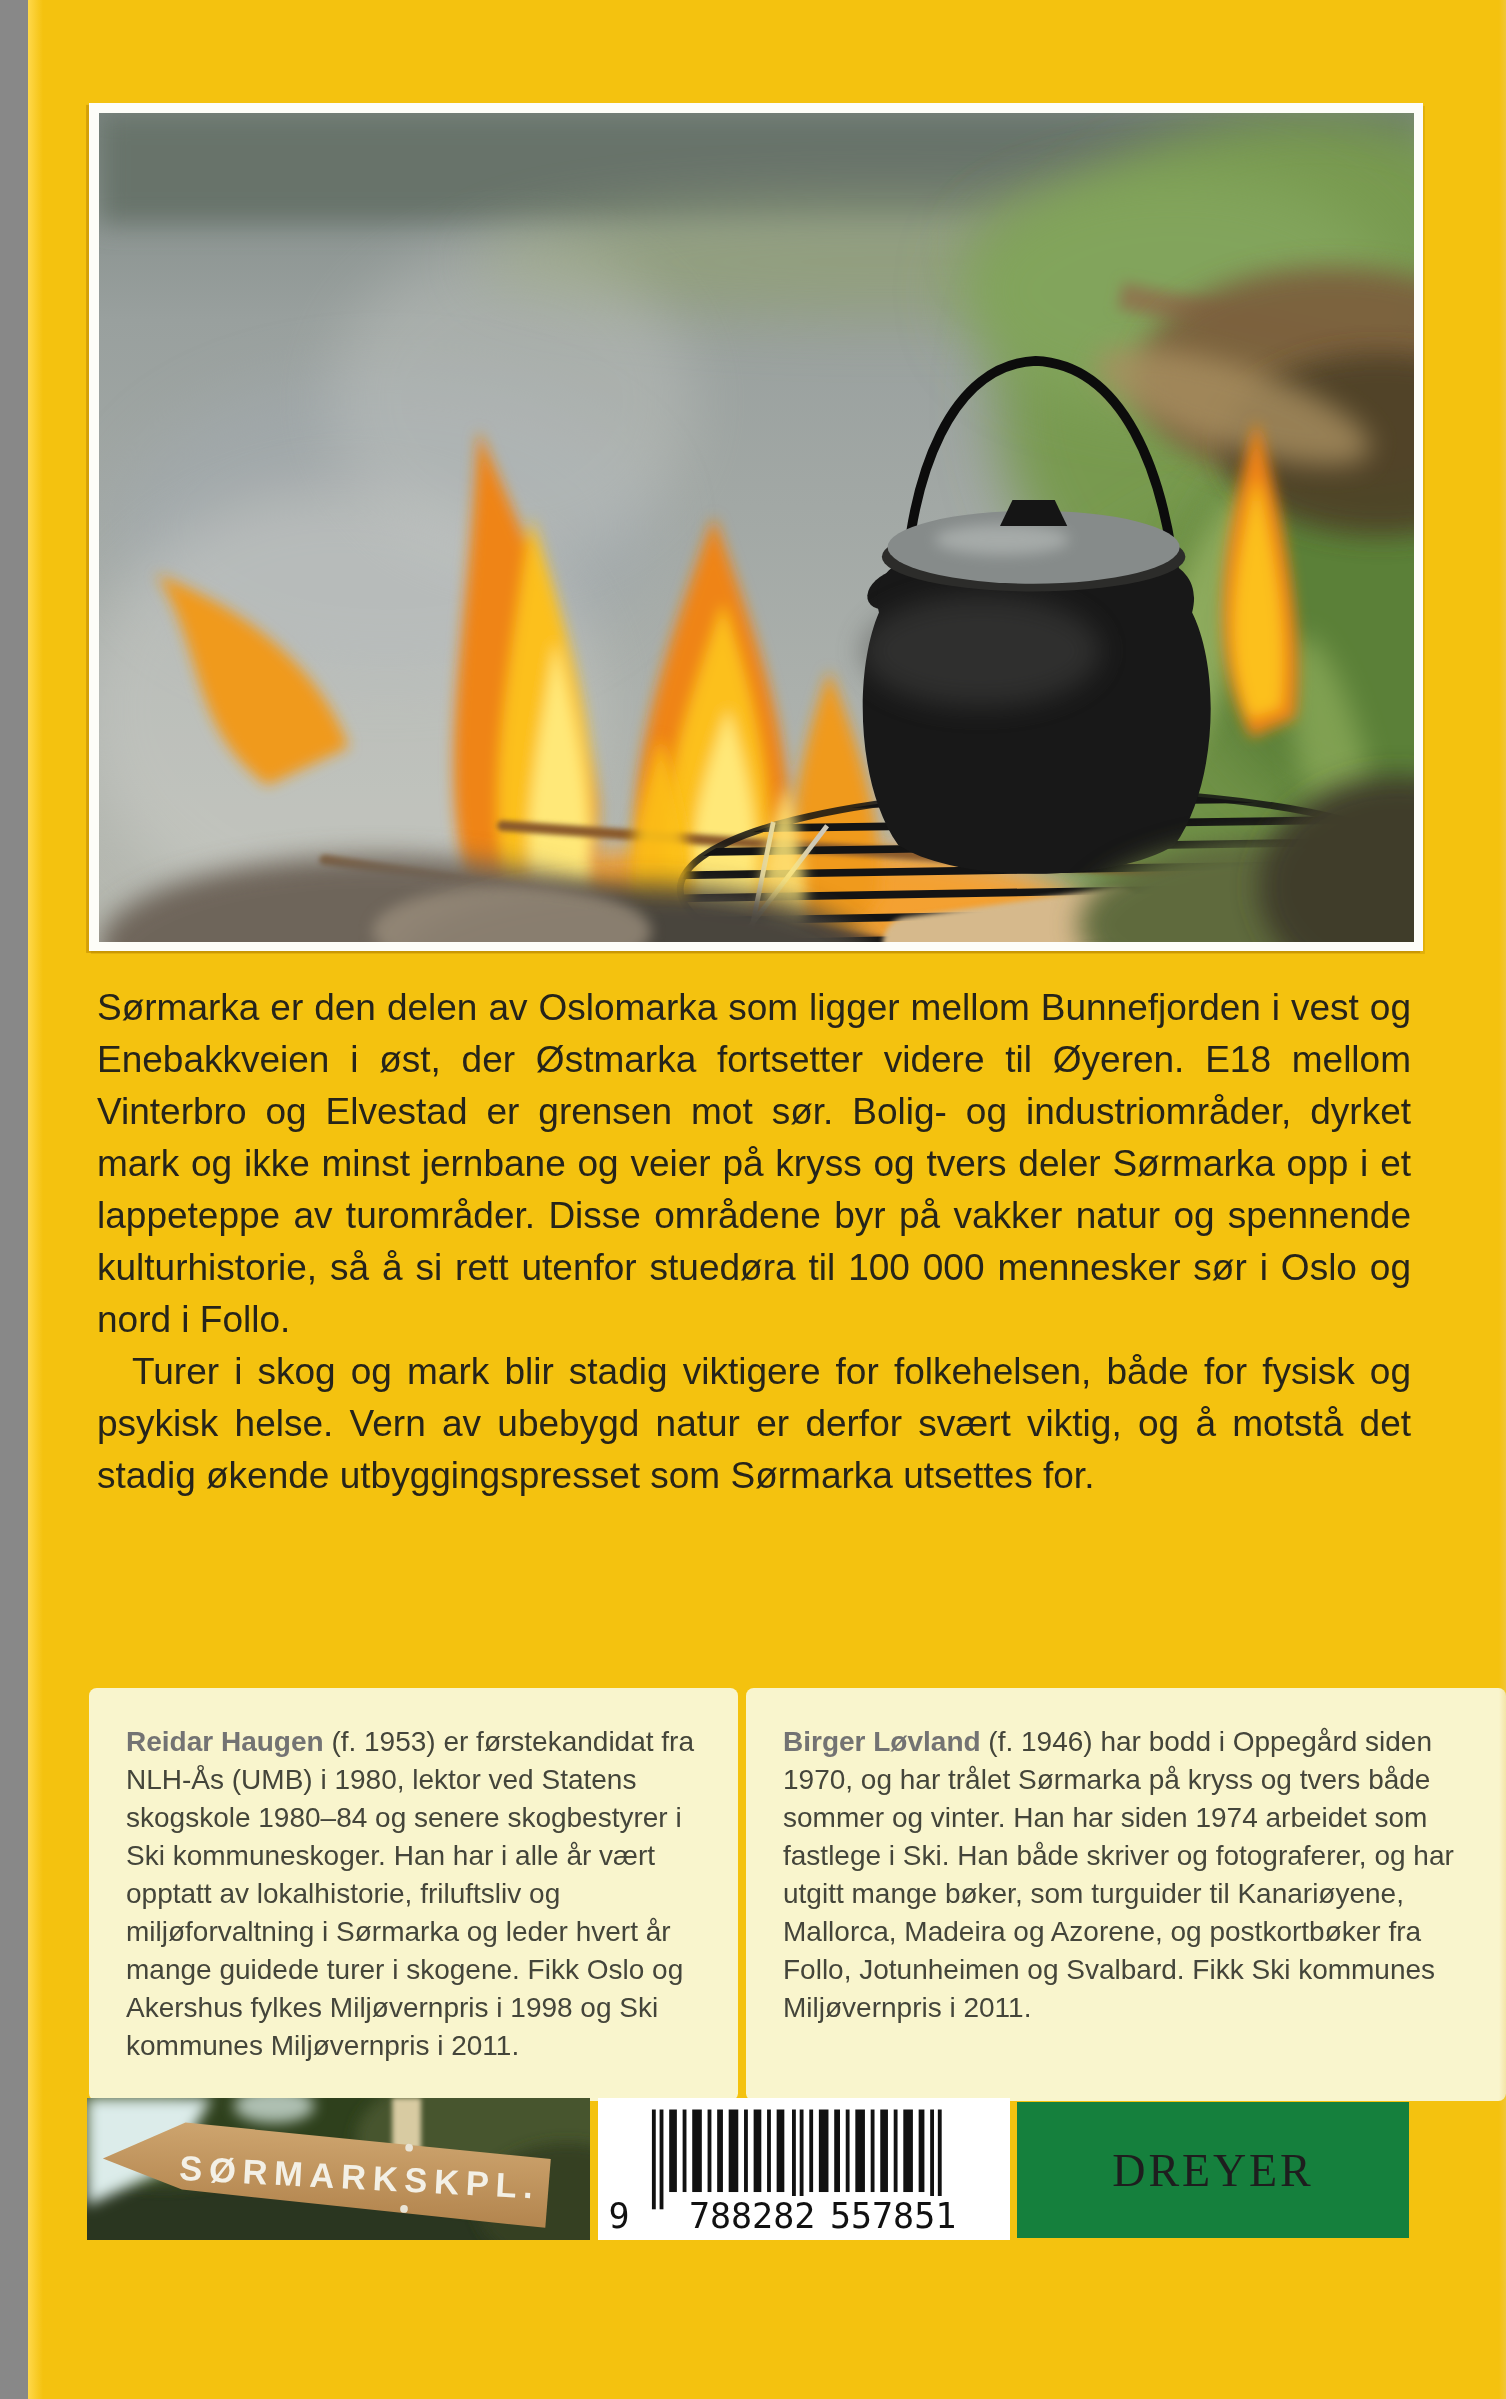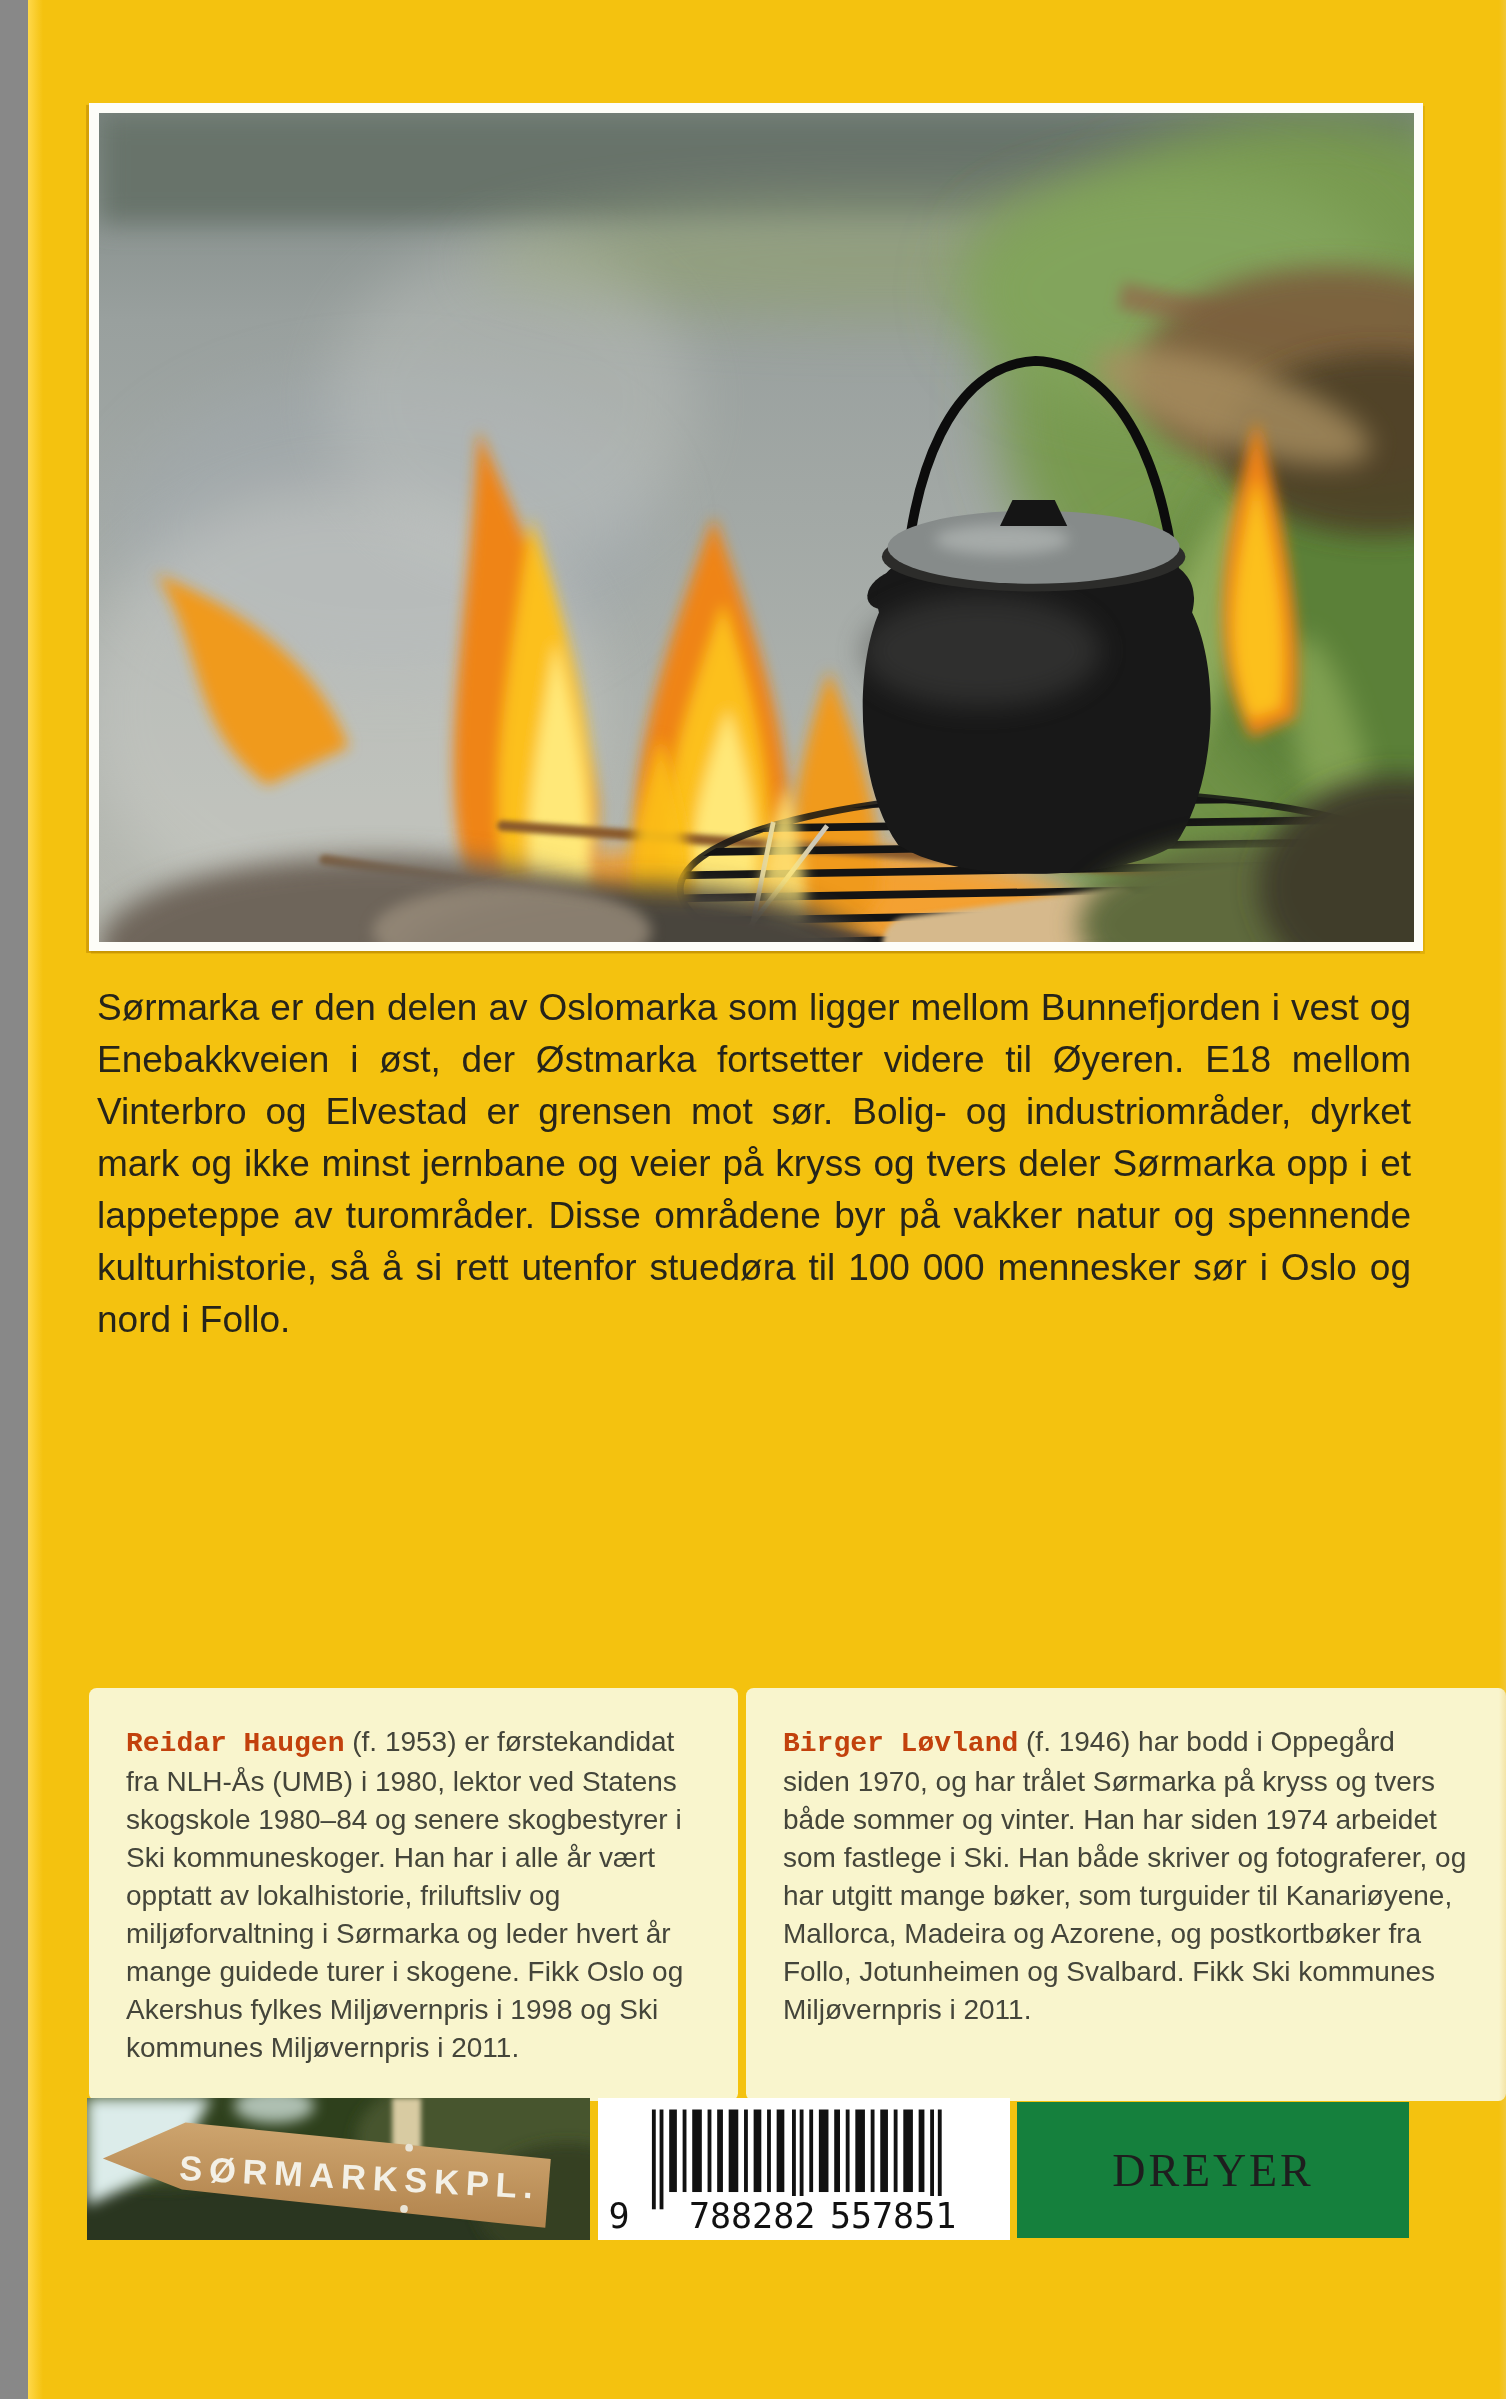--- a/index.html
+++ b/index.html
@@ -32,21 +32,21 @@
   .main-text p{margin:0;}
   .main-text p.indent{text-indent:35px;}
   .italic{font-style:italic;}
 
   
   .bio-box{
     position:absolute;top:1688px;height:413px;background:#f9f5cd;
     border-radius:7.7px;box-sizing:border-box;padding:35px 37px 0 37px;
     color:#44453a;font-size:28px;line-height:38px;
   }
-  .bio-box .bio-name{font-weight:bold;color:#c2410c;font-family:Liberation Mono, monospace;}
+  .bio-box .bio-name{font-weight:bold;color:#737373;}
   .bio-left{left:61px;width:649px;}
   .bio-right{left:718px;width:760px;}
 
   
   .sign-photo{position:absolute;left:59px;top:2098px;width:503px;height:142px;overflow:hidden;}
   .sign-photo svg{display:block;width:503px;height:142px;}
 
   .barcode-box{position:absolute;left:570px;top:2098px;width:412px;height:142px;background:#fff;}
   .barcode-box svg{display:block;width:412px;height:142px;}
   .barcode-num{position:absolute;bottom:3.8px;left:0;width:100%;height:40px;
@@ -181,20 +181,21 @@
         <rect x="815" y="822" width="275" height="54" rx="27" fill="#d6b98c" filter="url(#b3)"></rect>
       </g>
       <ellipse cx="1092" cy="842" rx="32" ry="27" fill="#e8d3a8" filter="url(#b3)"></ellipse>
       <ellipse cx="1245" cy="845" rx="225" ry="92" fill="#5e6b3c" filter="url(#b14)"></ellipse>
       <ellipse cx="1352" cy="805" rx="145" ry="115" fill="#3f3d2c" filter="url(#b14)"></ellipse>
     </svg>
   </div>
 
   <div class="main-text">
     <p>Sørmarka er den delen av Oslomarka som ligger mellom Bunnefjorden i vest og Enebakkveien i øst, der Østmarka fortsetter videre til Øyeren. E18 mellom Vinterbro og Elvestad er grensen mot sør. Bolig- og industriområder, dyrket mark og ikke minst jernbane og veier på kryss og tvers deler Sørmarka opp i et lappeteppe av turområder. Disse områdene byr på vakker natur og spennende kulturhistorie, så å si rett utenfor stuedøra til 100 000 mennesker sør i Oslo og nord i Follo.</p>
+    <p class="indent">Turer i skog og mark blir stadig viktigere for folkehelsen, både for fysisk og psykisk helse. Vern av ubebygd natur er derfor svært viktig, og å motstå det stadig økende utbyggingspresset som Sørmarka utsettes for.</p>
   </div>
 
   <div class="bio-box bio-left">
     <span class="bio-name">Reidar Haugen</span><span> (f. 1953) er førstekandidat fra NLH-Ås (UMB) i 1980, lektor ved Statens skogskole 1980–84 og senere skogbestyrer i Ski kommuneskoger. Han har i alle år vært opptatt av lokalhistorie, friluftsliv og miljøforvaltning i Sørmarka og leder hvert år mange guidede turer i skogene. Fikk Oslo og Akershus fylkes Miljøvernpris i 1998 og Ski kommunes Miljøvernpris i 2011.</span>
   </div>
   <div class="bio-box bio-right">
     <span class="bio-name">Birger Løvland</span><span> (f. 1946) har bodd i Oppegård siden 1970, og har trålet Sørmarka på kryss og tvers både sommer og vinter. Han har siden 1974 arbeidet som fastlege i Ski. Han både skriver og fotograferer, og har utgitt mange bøker, som turguider til Kanariøyene, Mallorca, Madeira og Azorene, og postkortbøker fra Follo, Jotunheimen og Svalbard. Fikk Ski kommunes Miljøvernpris i 2011.</span>
   </div>
 
   <div class="sign-photo">

